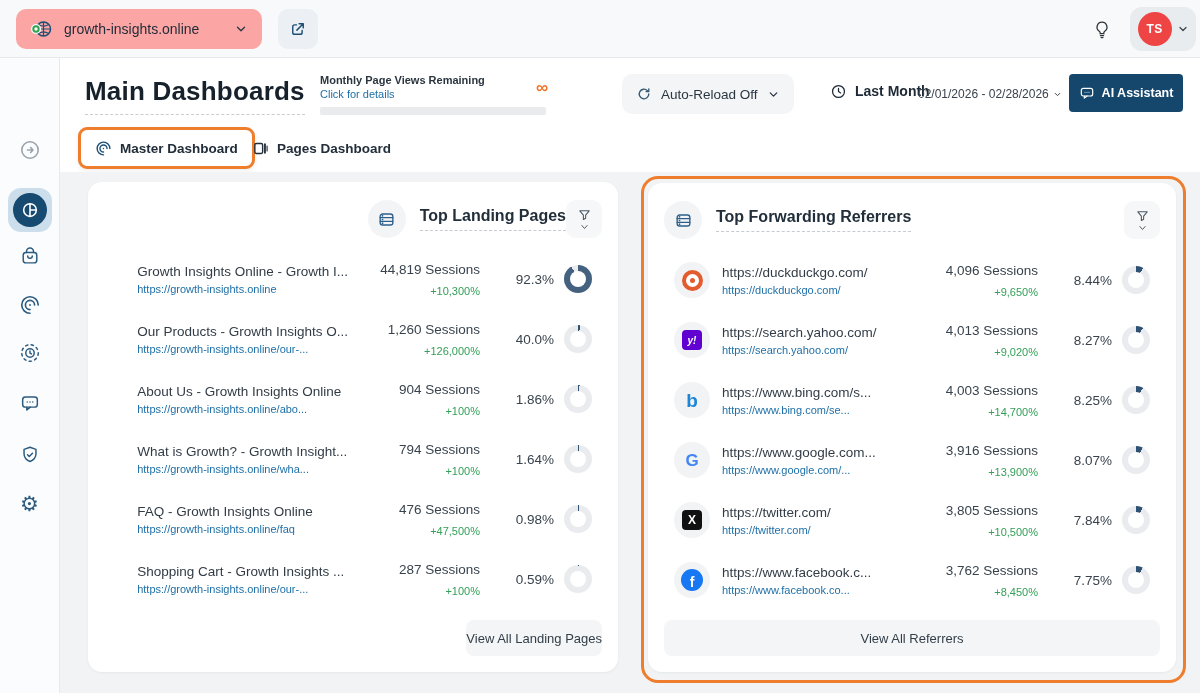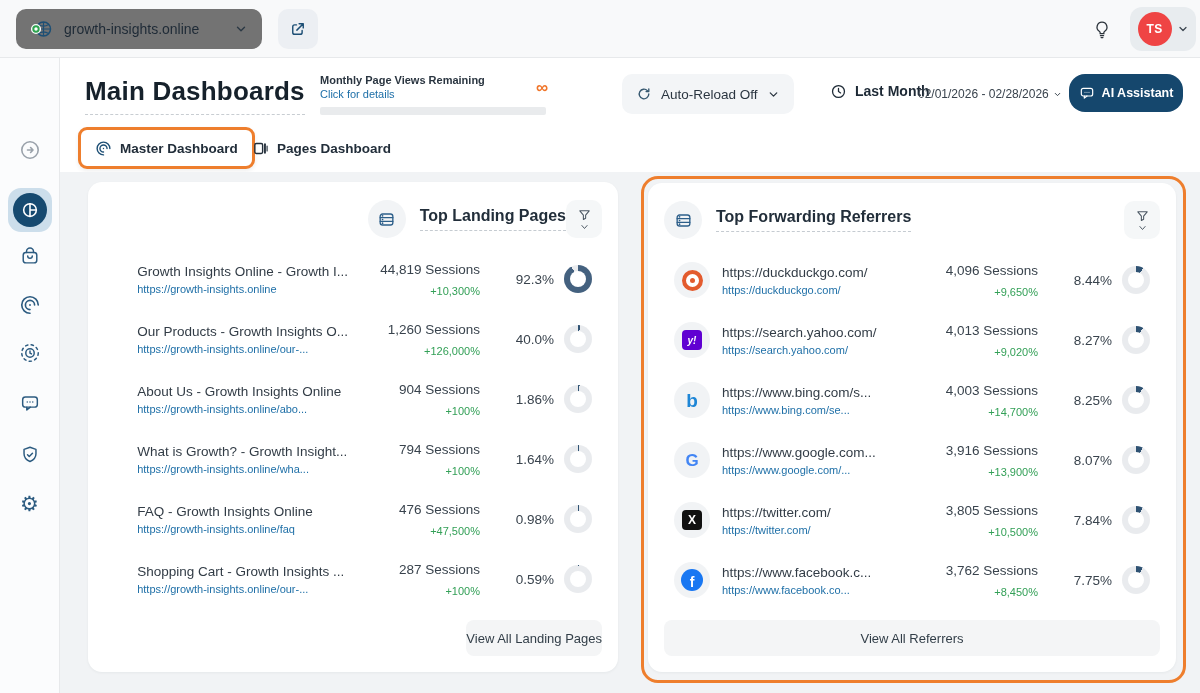--- a/index.html
+++ b/index.html
@@ -2,21 +2,21 @@
 <html><head>
 <meta charset="utf-8">
 <style>
   * { margin:0; padding:0; box-sizing:border-box; }
   html,body { width:1200px; height:693px; overflow:hidden; }
   body { font-family:"Liberation Sans", sans-serif; background:#fff; position:relative; color:#222e3a; }
   svg { display:block; }
 
   
   .topbar { position:absolute; left:0; top:0; width:1200px; height:58px; background:#f8f9fa; border-bottom:1px solid #e7e9eb; z-index:5; }
-  .site-pill { position:absolute; left:16px; top:9px; width:246px; height:40px; background:#737373; border-radius:10px; display:flex; align-items:center; gap:10px; padding:0 14px; cursor:pointer; }
+  .site-pill { position:absolute; left:16px; top:9px; width:246px; height:40px; background:#fca5a5; border-radius:10px; display:flex; align-items:center; gap:10px; padding:0 14px; cursor:pointer; }
   .site-label { font-size:14px; font-weight:500; color:#1e2a36; }
   .site-pill .chev { margin-left:auto; color:#2b3844; }
   .icon-btn { position:absolute; width:40px; height:40px; border-radius:10px; background:#eceff3; display:flex; align-items:center; justify-content:center; cursor:pointer; }
   .ext-btn { left:278px; top:9px; }
   .bulb-btn { left:1083px; top:11px; width:38px; height:38px; background:transparent; }
   .user-pill { position:absolute; left:1130px; top:7px; width:66px; height:44px; background:#e8ecef; border-radius:12px; display:flex; align-items:center; justify-content:center; gap:5px; cursor:pointer; }
   .avatar { width:34px; height:34px; border-radius:50%; background:#ef4444; color:#fff; font-size:12px; font-weight:700; display:flex; align-items:center; justify-content:center; letter-spacing:.3px; }
 
   
   .sidebar { position:absolute; left:0; top:58px; width:60px; height:635px; background:#fbfcfd; border-right:1px solid #e7e9eb; z-index:4; }
@@ -33,21 +33,21 @@
   .mpv { position:absolute; left:320px; top:74px; width:226px; }
   .mpv-label { font-size:11px; font-weight:700; color:#2a3540; }
   .mpv-link { font-size:11px; color:#1d6fa8; margin-top:2px; cursor:pointer; }
   .mpv-bar { margin-top:7px; width:226px; height:8px; background:#e9ebed; border-radius:2px; }
   .mpv-inf { position:absolute; left:536px; top:78px; color:#f0762b; font-size:17px; font-weight:700; }
   .reload-pill { position:absolute; left:622px; top:74px; height:40px; padding:0 14px; background:#f3f5f7; border-radius:10px; display:flex; align-items:center; gap:9px; cursor:pointer; color:#35576f; }
   .reload-label { font-size:13.5px; color:#2a3540; }
   .period { position:absolute; left:830px; top:83px; display:flex; gap:8px; color:#1d2935; cursor:pointer; }
   .period-label { font-size:14px; font-weight:700; }
   .daterange { position:absolute; left:918px; top:87px; display:flex; align-items:center; gap:4px; font-size:12px; color:#39434d; cursor:pointer; }
-  .ai-btn { position:absolute; left:1069px; top:74px; width:114px; height:38px; background:#15476d; border-radius:16px; display:flex; align-items:center; justify-content:center; gap:7px; cursor:pointer; }
+  .ai-btn { position:absolute; left:1069px; top:74px; width:114px; height:38px; background:#15476d; border-radius:4px; display:flex; align-items:center; justify-content:center; gap:7px; cursor:pointer; }
   .ai-label { color:#fff; font-size:12.5px; font-weight:600; }
 
   
   .tab { position:absolute; display:flex; align-items:center; gap:8px; cursor:pointer; color:#1d4f75; }
   .tab-label { font-size:13.5px; font-weight:600; color:#222e3a; }
   .tab-master { left:78px; top:127px; height:42px; padding:0 14px; border:3px solid #ee7e2d; border-radius:9px; background:#fff; box-shadow:0 2px 4px rgba(0,0,0,.07); }
   .tab-pages { left:252px; top:133px; height:30px; }
 
   
   .content { position:absolute; left:60px; top:172px; width:1140px; height:521px; background:#f1f3f5; }

